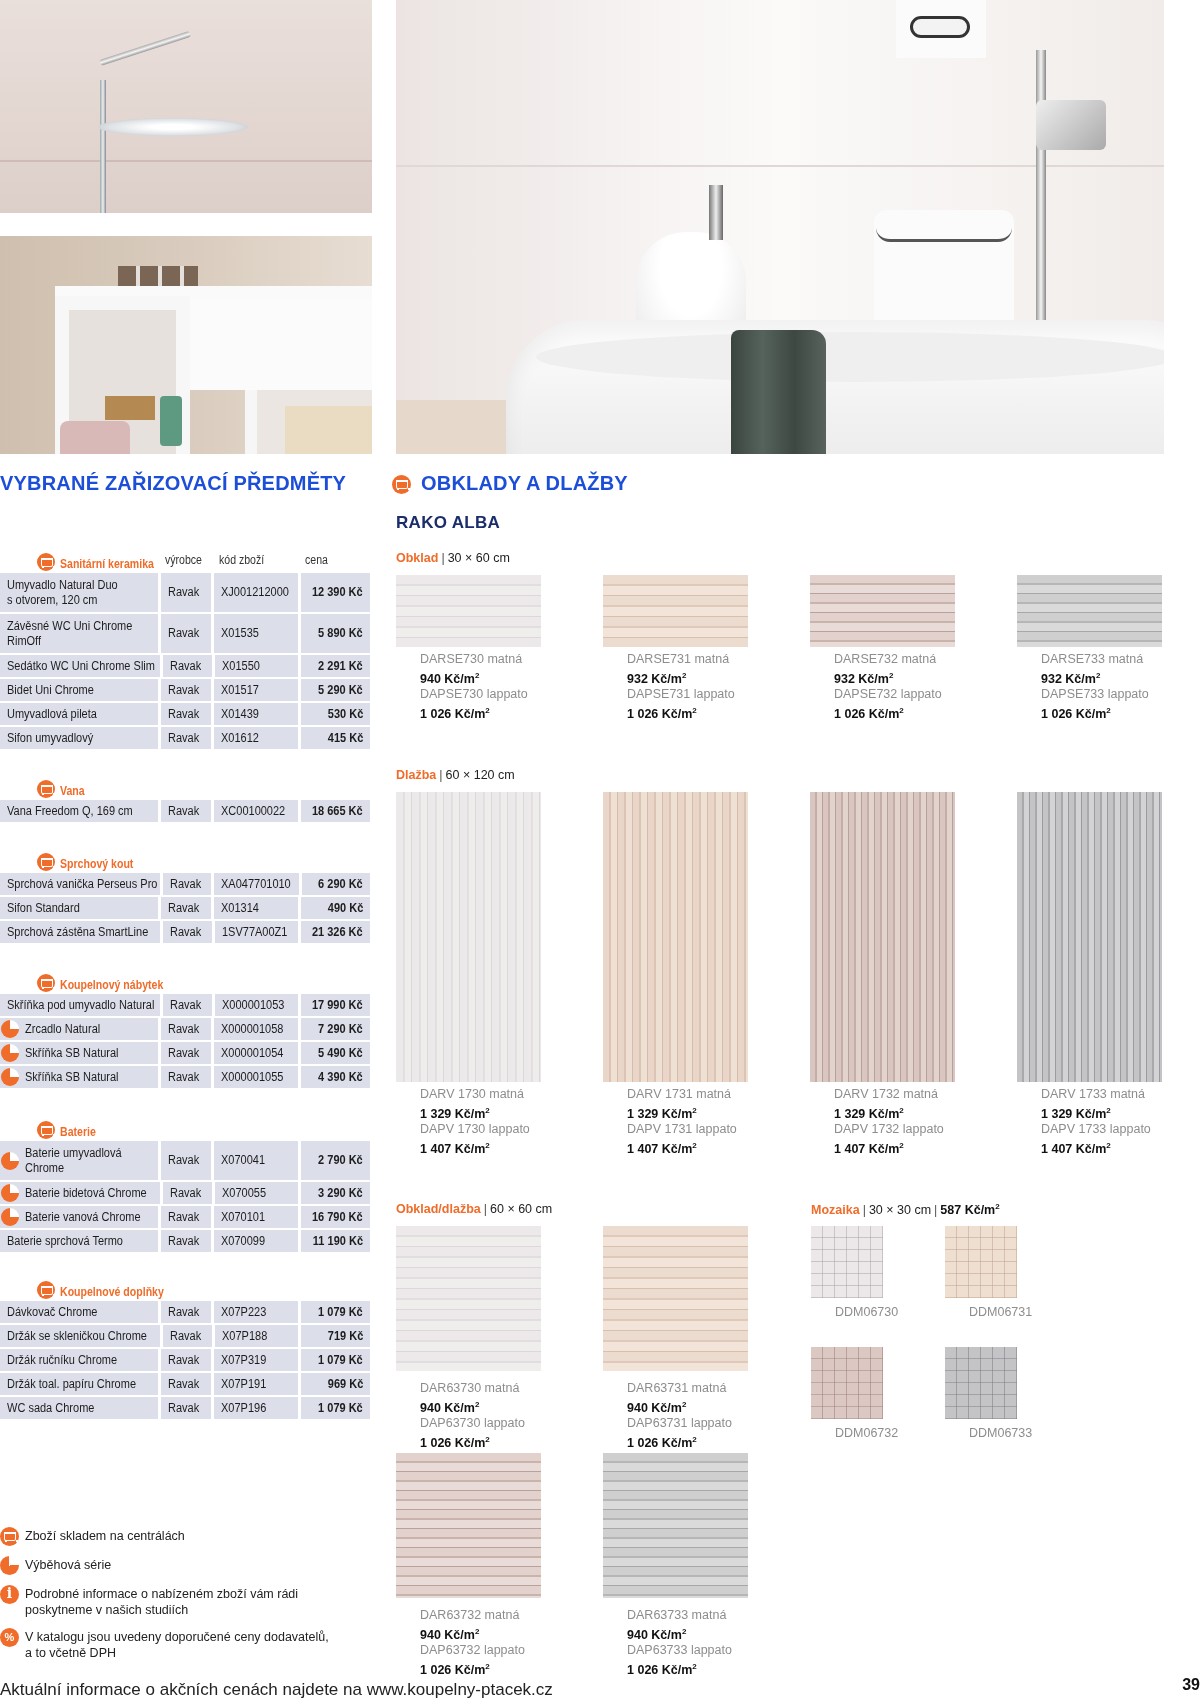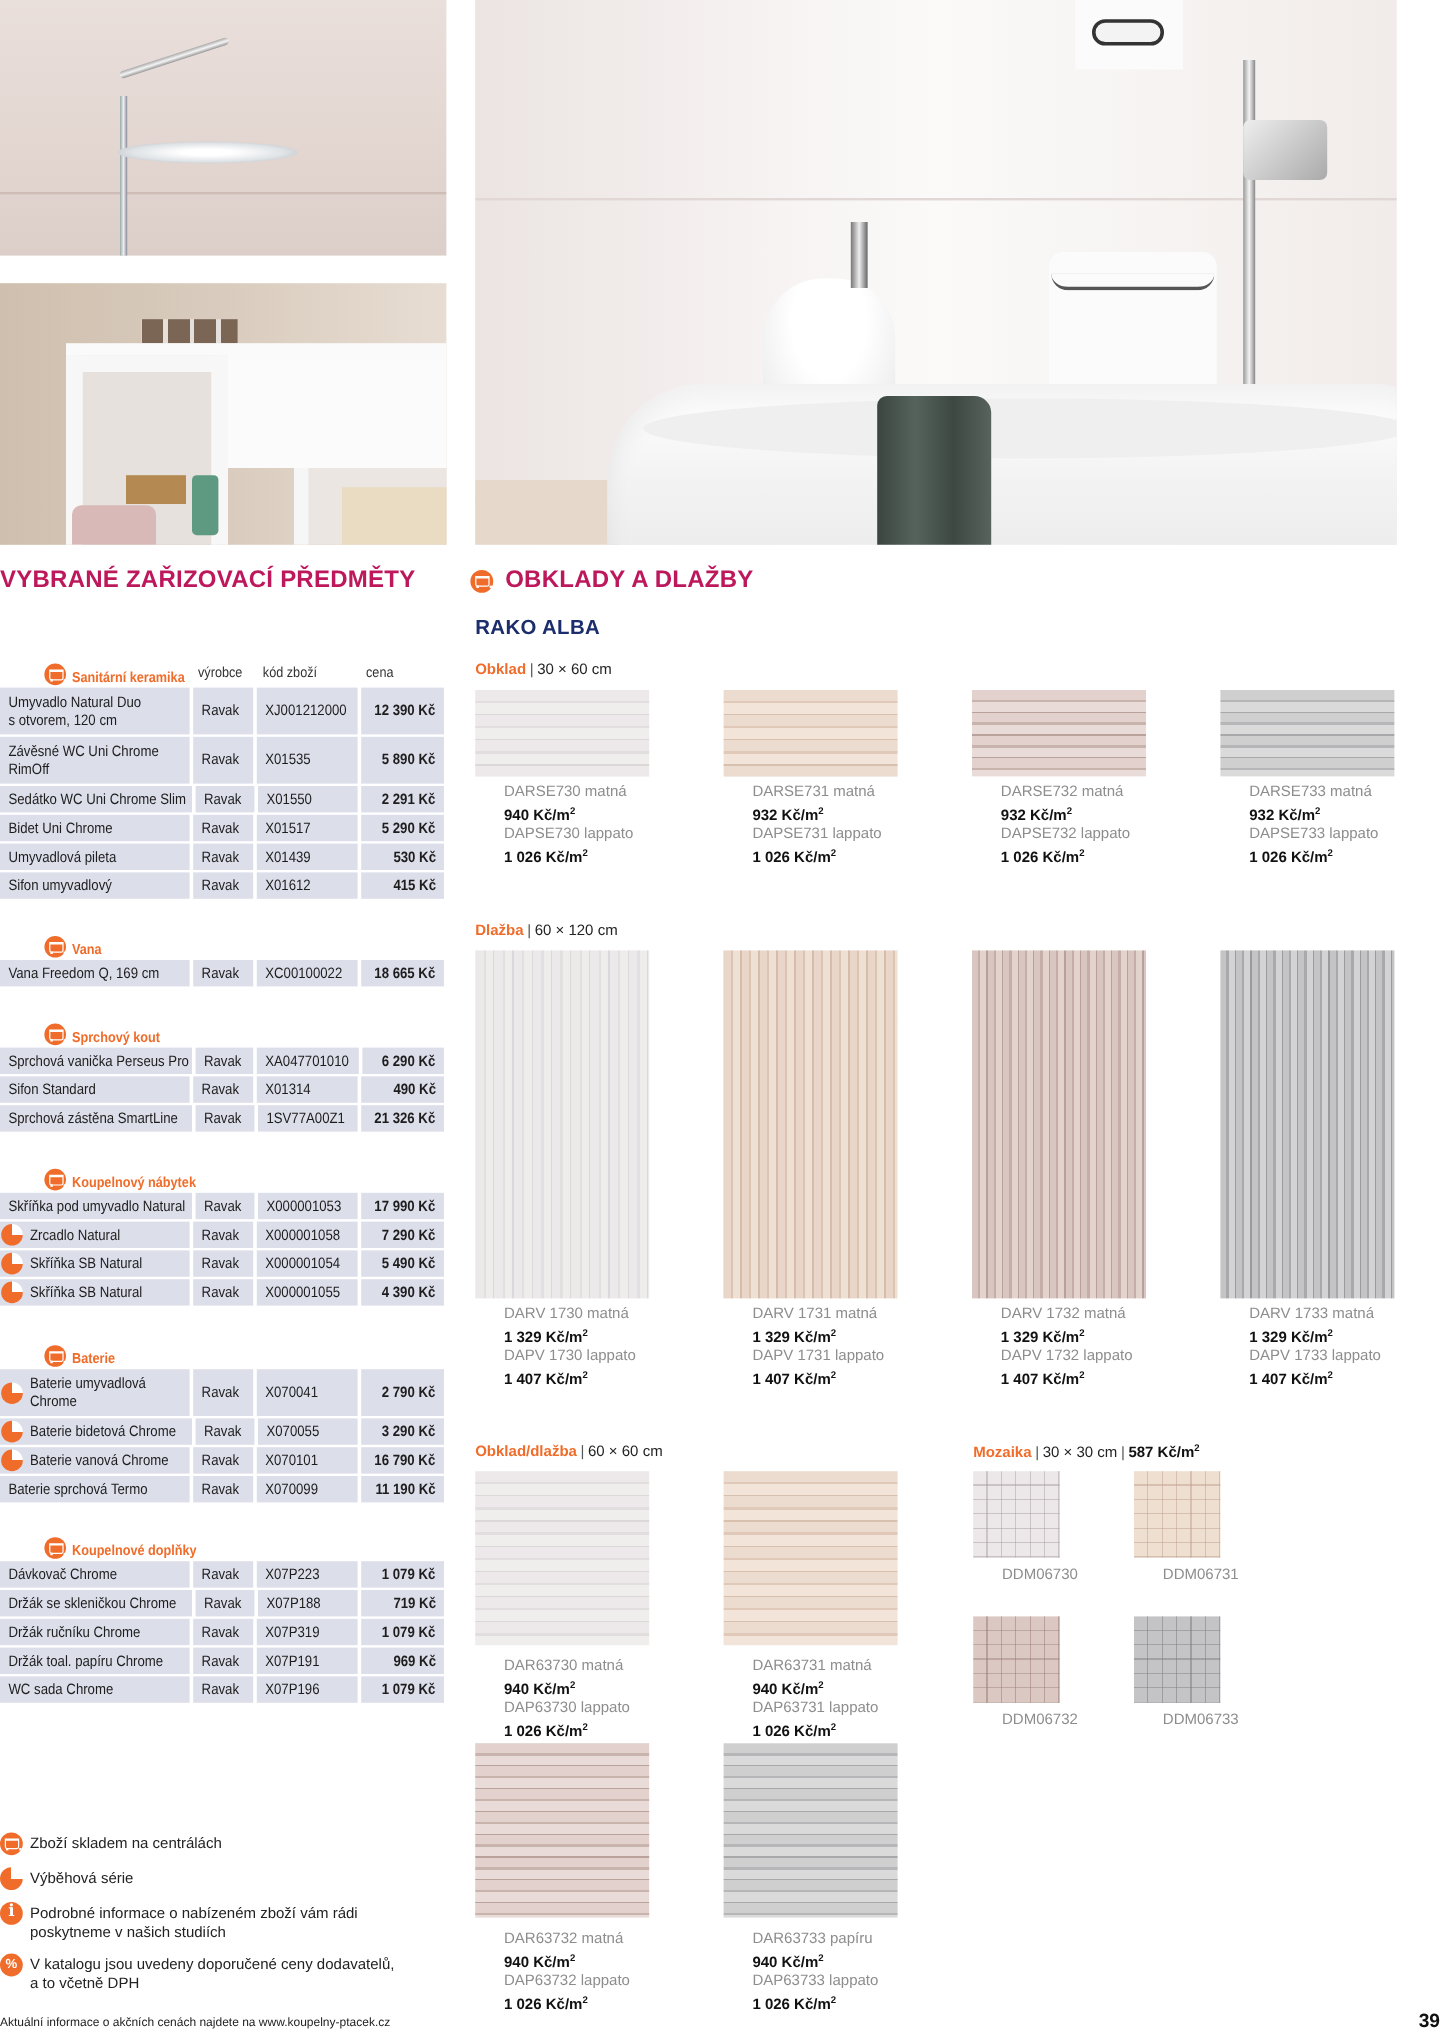--- a/index.html
+++ b/index.html
@@ -37,21 +37,21 @@
   .photo-bath .wc { position: absolute; left: 478px; top: 210px; width: 140px; height: 120px; background: #fbfbfb; border-radius: 12px; }
   .photo-bath .wc-seat { position: absolute; left: 480px; top: 228px; width: 136px; height: 14px; border-bottom: 3px solid #555; border-radius: 0 0 40px 40px; }
   .photo-bath .mixer { position: absolute; left: 640px; top: 50px; width: 10px; height: 300px; background: linear-gradient(90deg,#999,#f4f4f4,#888); }
   .photo-bath .mixer-head { position: absolute; left: 640px; top: 100px; width: 70px; height: 50px; background: linear-gradient(135deg,#eee,#aaa); border-radius: 6px; }
   .photo-bath .tub { position: absolute; left: 110px; top: 320px; width: 700px; height: 200px; background: linear-gradient(180deg,#ffffff 0%,#f3f3f3 40%,#e6e6e6 100%); border-radius: 80px 60px 0 0; box-shadow: inset 0 12px 20px rgba(0,0,0,0.06); }
   .photo-bath .tub-rim { position: absolute; left: 140px; top: 332px; width: 640px; height: 50px; border-radius: 50%; background: #f0efef; }
   .photo-bath .towel { position: absolute; left: 335px; top: 330px; width: 95px; height: 130px; background: linear-gradient(90deg,#3a4540,#56625c,#3d4843,#58635d); border-radius: 8px 14px 0 0; }
   .photo-bath .floor { position: absolute; left: 0; top: 400px; width: 120px; height: 54px; background: #e6d9cc; }
 
   
-  .h1 { position: absolute; font-weight: bold; font-size: 20px; color: #be185d; letter-spacing: 0.2px; }
+  .h1 { position: absolute; font-weight: bold; font-size: 20px; color: #1d4ed8; letter-spacing: 0.2px; }
   .h1-left { left: 0; top: 472px; }
   .h1-right { left: 421px; top: 472px; }
   .h1-icon { position: absolute; left: 392px; top: 475px; }
   .brand { position: absolute; left: 396px; top: 513px; font-weight: bold; font-size: 17px; color: #1b2d6b; letter-spacing: 0.3px; }
 
   
   .ico { display: inline-block; width: 19px; height: 19px; border-radius: 50%; background: #ef6c2a; position: relative; vertical-align: middle; flex: none; }
   .ico-cart::before { content: ""; position: absolute; left: 4px; top: 5px; width: 10px; height: 6px; border: 1.6px solid #fff; border-top-width: 2px; border-radius: 0 0 2px 2px; }
   .ico-cart::after { content: ""; position: absolute; left: 5px; top: 13px; width: 9px; height: 2px; border-left: 2px solid #fff; border-right: 2px solid #fff; }
   .ico-pie { background: conic-gradient(#fff 0deg 90deg, #ef6c2a 90deg 360deg); border: 0; }
@@ -102,21 +102,21 @@
   .mz-white { background: repeating-linear-gradient(90deg,transparent 0 11px,rgba(170,160,165,0.5) 11px 12px), repeating-linear-gradient(180deg,#ece8ea 0 11px,#c9c2c6 11px 12px); }
   .mz-beige { background: repeating-linear-gradient(90deg,transparent 0 11px,rgba(190,160,140,0.5) 11px 12px), repeating-linear-gradient(180deg,#efdfd1 0 11px,#d6bfae 11px 12px); }
   .mz-taupe { background: repeating-linear-gradient(90deg,transparent 0 11px,rgba(150,120,115,0.5) 11px 12px), repeating-linear-gradient(180deg,#dcc8c2 0 11px,#bda7a0 11px 12px); }
   .mz-grey  { background: repeating-linear-gradient(90deg,transparent 0 11px,rgba(120,120,125,0.5) 11px 12px), repeating-linear-gradient(180deg,#c4c4c7 0 11px,#a2a2a6 11px 12px); }
 
   
   .legend { position: absolute; left: 0; top: 1527px; width: 380px; }
   .legend-item { display: flex; align-items: flex-start; margin-bottom: 10px; font-size: 12.5px; line-height: 15.5px; color: #222; }
   .legend-item .ico { margin-right: 6px; margin-top: 0; width: 19px; height: 19px; }
   .legend-item .lt { padding-top: 2px; }
-  .footer { position: absolute; left: 0; top: 1680px; font-size: 10px; color: #222; }
+  .footer { position: absolute; left: 0; top: 1680px; font-size: 17px; color: #222; }
   .page-no { position: absolute; right: 0; top: 1676px; font-size: 16px; font-weight: bold; color: #111; }
 </style>
 </head>
 <body>
 
 
 
 
 <div class="photo photo-shower">
   <div class="tile-line" style="top:160px"></div>
@@ -641,21 +641,21 @@
       <div class="tile-label" style="top:155px">
         <span class="code">DAR63732 matná</span>
         <span class="price"><span>940 Kč/m</span><sup>2</sup></span>
         <span class="code">DAP63732 lappato</span>
         <span class="price"><span>1 026 Kč/m</span><sup>2</sup></span>
       </div>
     </div>
     <div class="tile" style="left: 603px; top: 1453px;">
       <div class="tile-img tx-grey-h" style="width:145px;height:145px"></div>
       <div class="tile-label" style="top:155px">
-        <span class="code">DAR63733 papíru</span>
+        <span class="code">DAR63733 matná</span>
         <span class="price"><span>940 Kč/m</span><sup>2</sup></span>
         <span class="code">DAP63733 lappato</span>
         <span class="price"><span>1 026 Kč/m</span><sup>2</sup></span>
       </div>
     </div>
     <div class="tile" style="left: 811px; top: 1226px;">
       <div class="tile-img mz-white" style="width:72px;height:72px"></div>
       <div class="tile-label" style="top:79px">
         <span class="code">DDM06730</span>
       </div>

